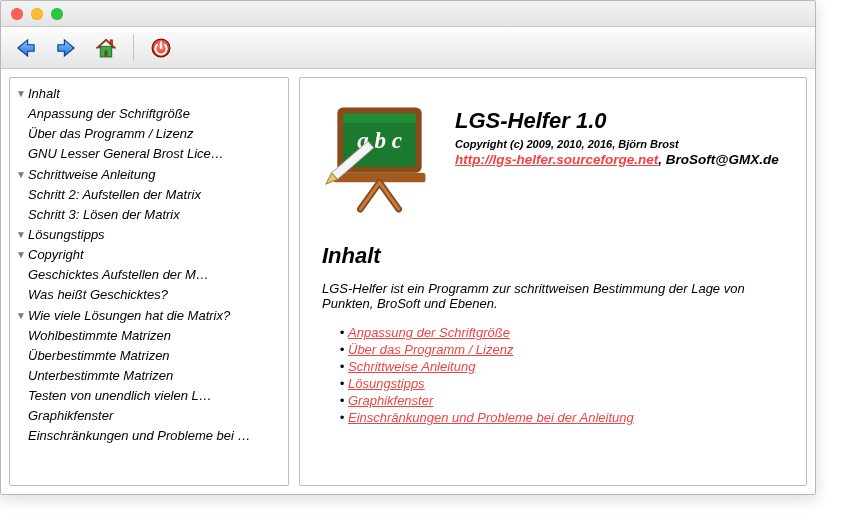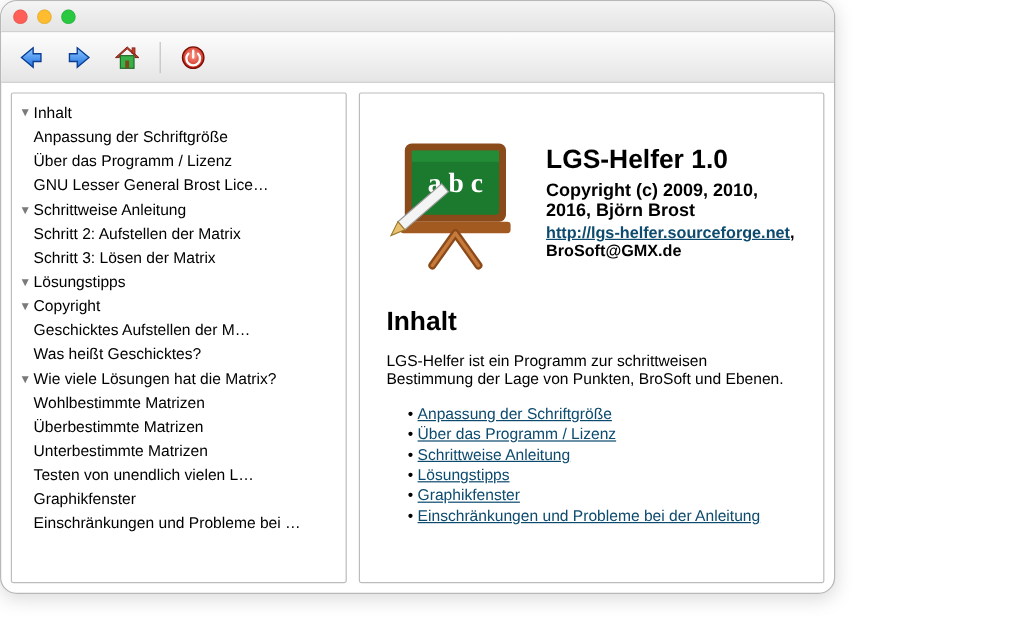--- a/index.html
+++ b/index.html
@@ -5,26 +5,27 @@
   * { box-sizing: border-box; }
   body {
     margin: 0; padding: 0;
     font-family: "Helvetica Neue", Helvetica, Arial, sans-serif;
     font-size: 13px;
     background: #fff;
     width: 850px; height: 522px;
     overflow: hidden;
   }
   .window {
-    width: 696px; height: 495px;
-    border: 1px solid #b8b8b8; border-radius: 14px;
+    width: 816px; height: 495px;
+    border: 1px solid #b8b8b8; border-radius: 2px;
     background: #fff;
     box-shadow: 0 4px 16px rgba(0,0,0,.15);
     overflow: hidden;
     position: relative;
+    font-style: italic;
   }
   .titlebar {
     height: 26px;
     background: linear-gradient(#f4f4f4,#e4e4e4);
     border-bottom: 1px solid #c8c8c8;
     display: flex; align-items: center; padding: 0 10px; gap:8px;
   }
   .traffic { display:flex; gap:8px; }
   .tdot { width:12px; height:12px; border-radius:50%; box-shadow: inset 0 0 1px rgba(0,0,0,.3); }
   .tdot.red { background:#ff5f57; }
@@ -50,28 +51,28 @@
   }
   .tree { list-style:none; margin:0; padding:0; }
   .tree li { white-space:nowrap; overflow:hidden; text-overflow:ellipsis; padding:0 4px 0 0; cursor:default; }
   .disc { color:#7a7a7a; display:inline-block; width:14px; text-align:center; font-size:10px; position:relative; top:-1px;}
   .ind-1 { padding-left:10px; }
   .ind-2 { padding-left:36px; }
   .ind-1b { padding-left:30px; }
   .ind-3 { padding-left:62px; }
   .main {
     flex:1; border:1px solid #bcbcbc; border-radius:2px;
-    margin:8px 8px 8px 10px; padding:32px 22px; overflow:hidden; position:relative;
+    margin:8px 8px 8px 10px; padding:20px 22px; overflow:hidden; position:relative;
   }
   .header-row { display:flex; gap:18px; align-items:flex-start; }
   .board-wrap { width:115px; height:115px; flex:0 0 115px; }
   .title-block h1 { margin:10px 0 4px; font-size:22px; font-weight:700; }
-  .title-block .copy { font-weight:700; font-size:15px; margin:0 0 2px; }
+  .title-block .copy { font-weight:700; font-size:11px; margin:0 0 2px; }
   .title-block .link-line { font-weight:700; font-size:13.5px; margin:0; }
-  a.link { color:#0c4a6e; text-decoration:underline; }
+  a.link { color:#ef4444; text-decoration:underline; }
   h2 { font-size:22px; font-weight:700; margin:30px 0 12px; }
   .desc { margin:0 0 14px; font-size:13px; }
   ul.links { margin:0; padding-left:26px; }
   ul.links li { margin:2px 0; }
   ul.links li::marker { content:"• "; color:#000; }
 </style>
 </head>
 <body>
 
 <div class="window">

